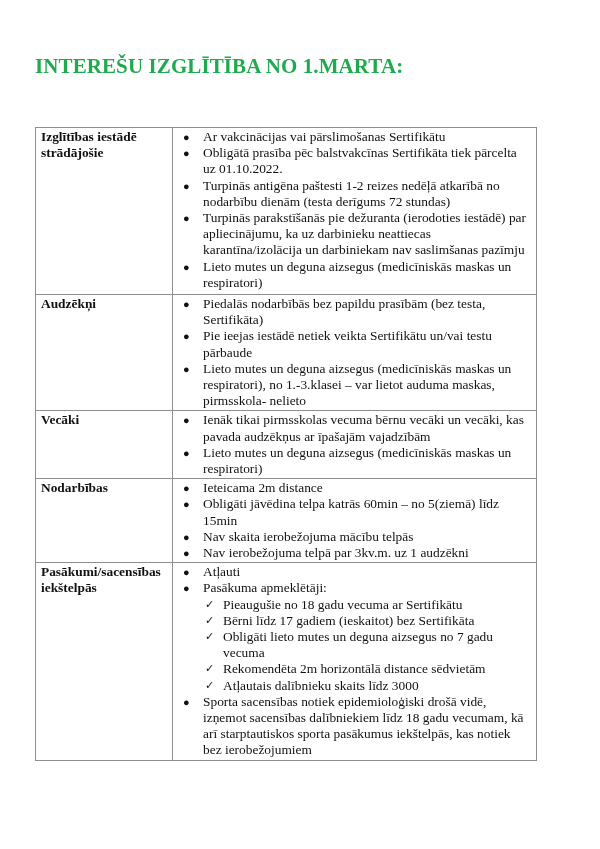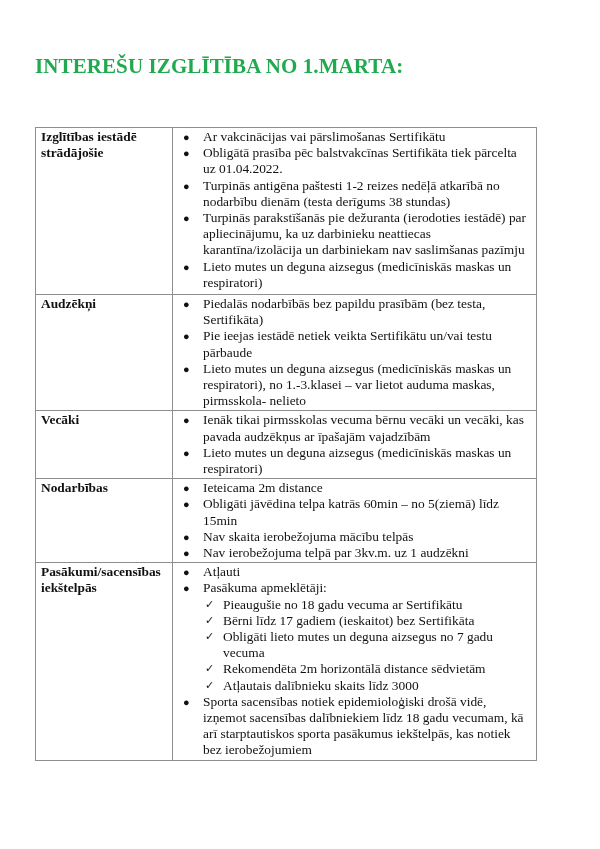--- a/index.html
+++ b/index.html
@@ -91,22 +91,22 @@
 <h1 class="page-title">INTEREŠU IZGLĪTĪBA NO 1.MARTA:</h1>
 
 <table class="rules">
   <tbody>
 
     <tr class="row-1">
       <td class="label-cell">Izglītības iestādē strādājošie</td>
       <td class="content-cell">
         <ul class="bullets">
           <li><span class="bullet">●</span><span>Ar vakcinācijas vai pārslimošanas Sertifikātu</span></li>
-          <li><span class="bullet">●</span><span>Obligātā prasība pēc balstvakcīnas Sertifikāta tiek pārcelta uz 01.04.2022.</span></li>
-          <li><span class="bullet">●</span><span>Turpinās antigēna paštesti 1-2 reizes nedēļā atkarībā no nodarbību dienām (testa derīgums 38 stundas)</span></li>
+          <li><span class="bullet">●</span><span>Obligātā prasība pēc balstvakcīnas Sertifikāta tiek pārcelta uz 01.10.2022.</span></li>
+          <li><span class="bullet">●</span><span>Turpinās antigēna paštesti 1-2 reizes nedēļā atkarībā no nodarbību dienām (testa derīgums 72 stundas)</span></li>
           <li><span class="bullet">●</span><span>Turpinās parakstīšanās pie dežuranta (ierodoties iestādē) par apliecinājumu, ka uz darbinieku neattiecas karantīna/izolācija un darbiniekam nav saslimšanas pazīmju</span></li>
           <li><span class="bullet">●</span><span>Lieto mutes un deguna aizsegus (medicīniskās maskas un respiratori)</span></li>
         </ul>
       </td>
     </tr>
 
     <tr class="row-2">
       <td class="label-cell">Audzēkņi</td>
       <td class="content-cell">
         <ul class="bullets">

